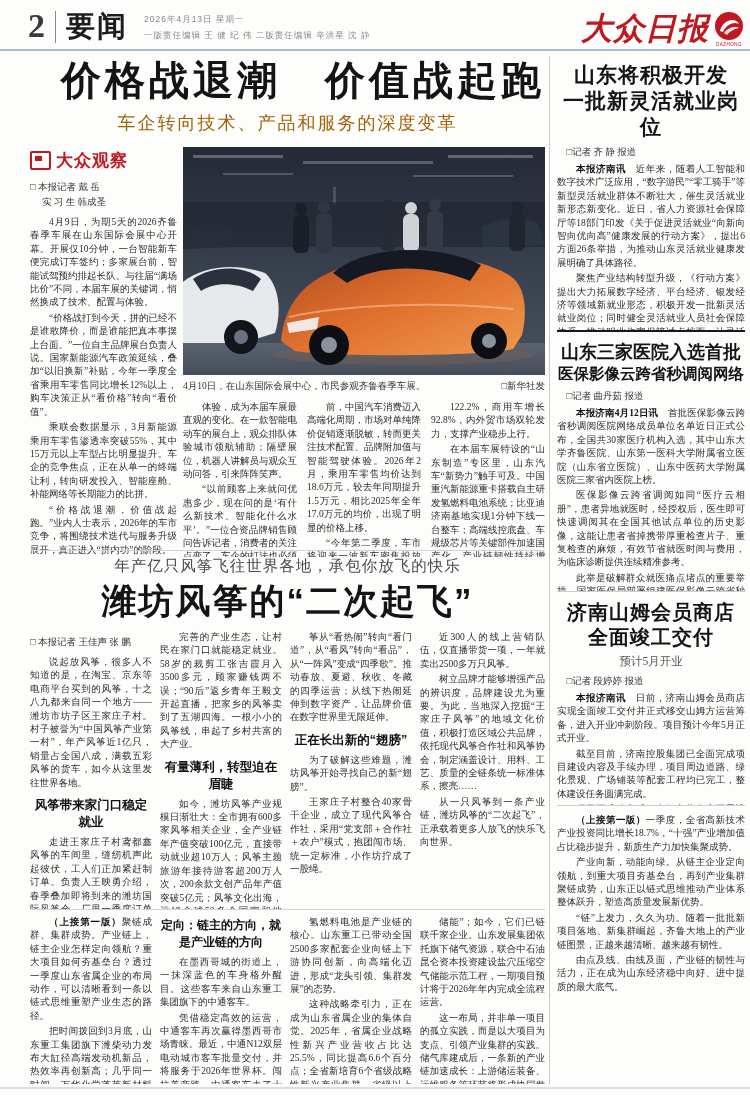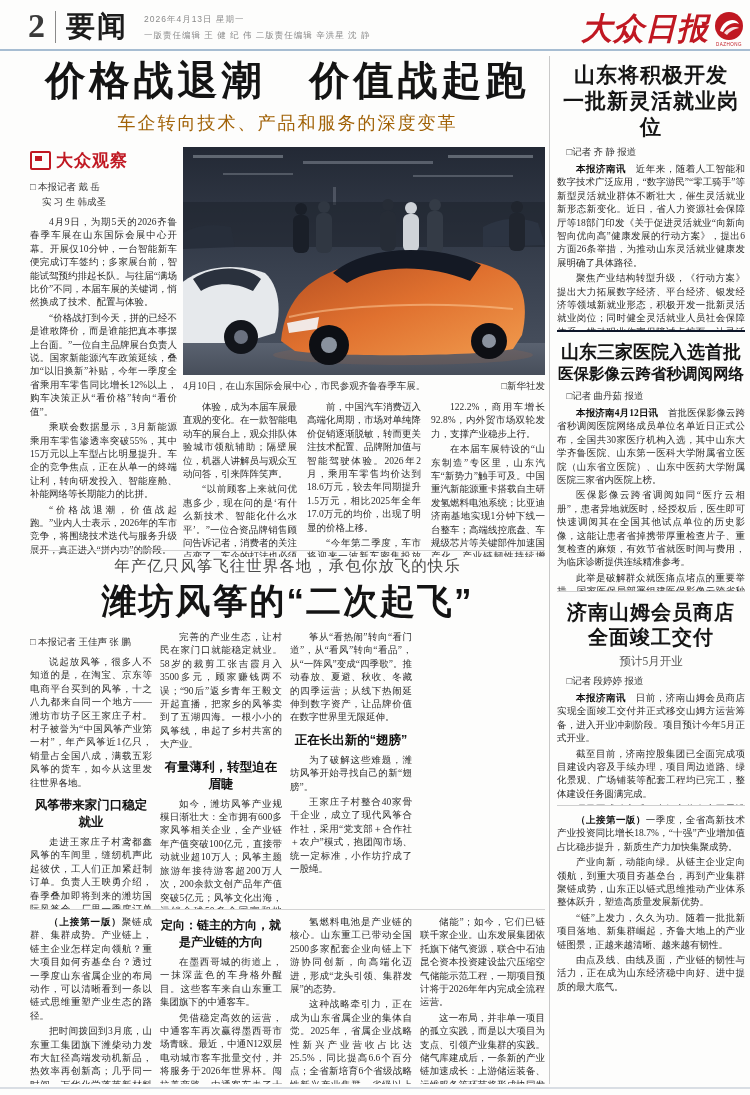--- a/index.html
+++ b/index.html
@@ -23,21 +23,21 @@
   .para{margin:0 0 2px 0;font-size:9.5px;line-height:13.4px;text-align:justify;text-indent:2em;color:#2b2b2b;}
   .para b{color:#111;}
   .colhead{margin:7px 0 5px 0;font-size:12.5px;font-weight:bold;text-align:center;color:#111;
            font-family:"Liberation Sans","DejaVu Sans",sans-serif;text-indent:0;}
   .byline{font-size:9.5px;color:#333;line-height:15px;margin:4px 0 6px 0;}
   .rule-h{position:absolute;background:#d3d3d3;height:1px;}
   .rule-v{position:absolute;background:#c9c9c9;width:1px;}
 
   
   .main-art{position:absolute;top:56px;left:30px;width:515px;}
-  .m-headline{text-align:center;font-size:40px;font-weight:900;letter-spacing:4px;color:#141414;line-height:48px;}
+  .m-headline{text-align:right;font-size:40px;font-weight:900;letter-spacing:4px;color:#141414;line-height:48px;}
   .m-sub{text-align:center;font-size:18px;color:#a16207;margin-top:7px;letter-spacing:2px;}
   .m-body{position:relative;margin-top:12px;height:410px;}
   .m-left{position:absolute;left:0;top:0;width:147px;height:410px;overflow:hidden;}
   .guancha{display:flex;align-items:center;gap:5px;margin:2px 0 8px 0;}
   .guancha-icon{width:17px;height:15px;border:2px solid #c01822;border-radius:2px;position:relative;}
   .guancha-icon:before{content:"";position:absolute;left:3px;top:3px;width:7px;height:5px;background:#c01822;}
   .guancha-name{font-size:17px;font-weight:900;color:#c01822;font-family:"Liberation Sans",sans-serif;letter-spacing:1px;}
   .m-photo{position:absolute;left:153px;top:0;width:362px;height:228px;background:#222;overflow:hidden;}
   .m-caption{position:absolute;left:153px;top:233px;width:362px;display:flex;justify-content:space-between;
              font-size:9.5px;color:#333;}
@@ -240,20 +240,25 @@
       <div class="kcol kc3">
         <div>
             <p class="para">筝从“看热闹”转向“看门道”，从“看风”转向“看品”，从“一阵风”变成“四季歌”。推动春放、夏避、秋收、冬藏的四季运营；从线下热闹延伸到数字资产，让品牌价值在数字世界里无限延伸。</p>
           </div>
         <h4 class="colhead">正在长出新的“翅膀”</h4>
         <div>
             <p class="para">为了破解这些难题，潍坊风筝开始寻找自己的新“翅膀”。</p>
             <p class="para">王家庄子村整合40家骨干企业，成立了现代风筝合作社，采用“党支部＋合作社＋农户”模式，抱团闯市场、统一定标准，小作坊拧成了一股绳。</p>
           </div>
       </div>
+      <div class="kcol kc4">
+          <p class="para">近300人的线上营销队伍，仅直播带货一项，一年就卖出2500多万只风筝。</p>
+          <p class="para">树立品牌才能够增强产品的辨识度，品牌建设尤为重要。为此，当地深入挖掘“王家庄子风筝”的地域文化价值，积极打造区域公共品牌，依托现代风筝合作社和风筝协会，制定涵盖设计、用料、工艺、质量的全链条统一标准体系，擦亮……</p>
+          <p class="para">从一只风筝到一条产业链，潍坊风筝的“二次起飞”，正承载着更多人放飞的快乐飞向世界。</p>
+        </div>
     </div>
   </div>
 
   <div class="rule-h" style="top:909px;left:30px;width:515px;"></div>
 
   <div class="bottom">
     <div class="bcol bc">
       <p class="para"><b>（上接第一版）</b><span>聚链成群、集群成势。产业链上，链主企业怎样定向领航？重大项目如何夯基垒台？透过一季度山东省属企业的布局动作，可以清晰看到一条以链式思维重塑产业生态的路径。</span></p>
       <div>
           <p class="para">把时间拨回到3月底，山东重工集团旗下潍柴动力发布大缸径高端发动机新品，热效率再创新高；几乎同一时间，万华化学蓬莱新材料低碳产业园二期开工。链主企业的每一步落子，都在为全省产业链定向。</p>

